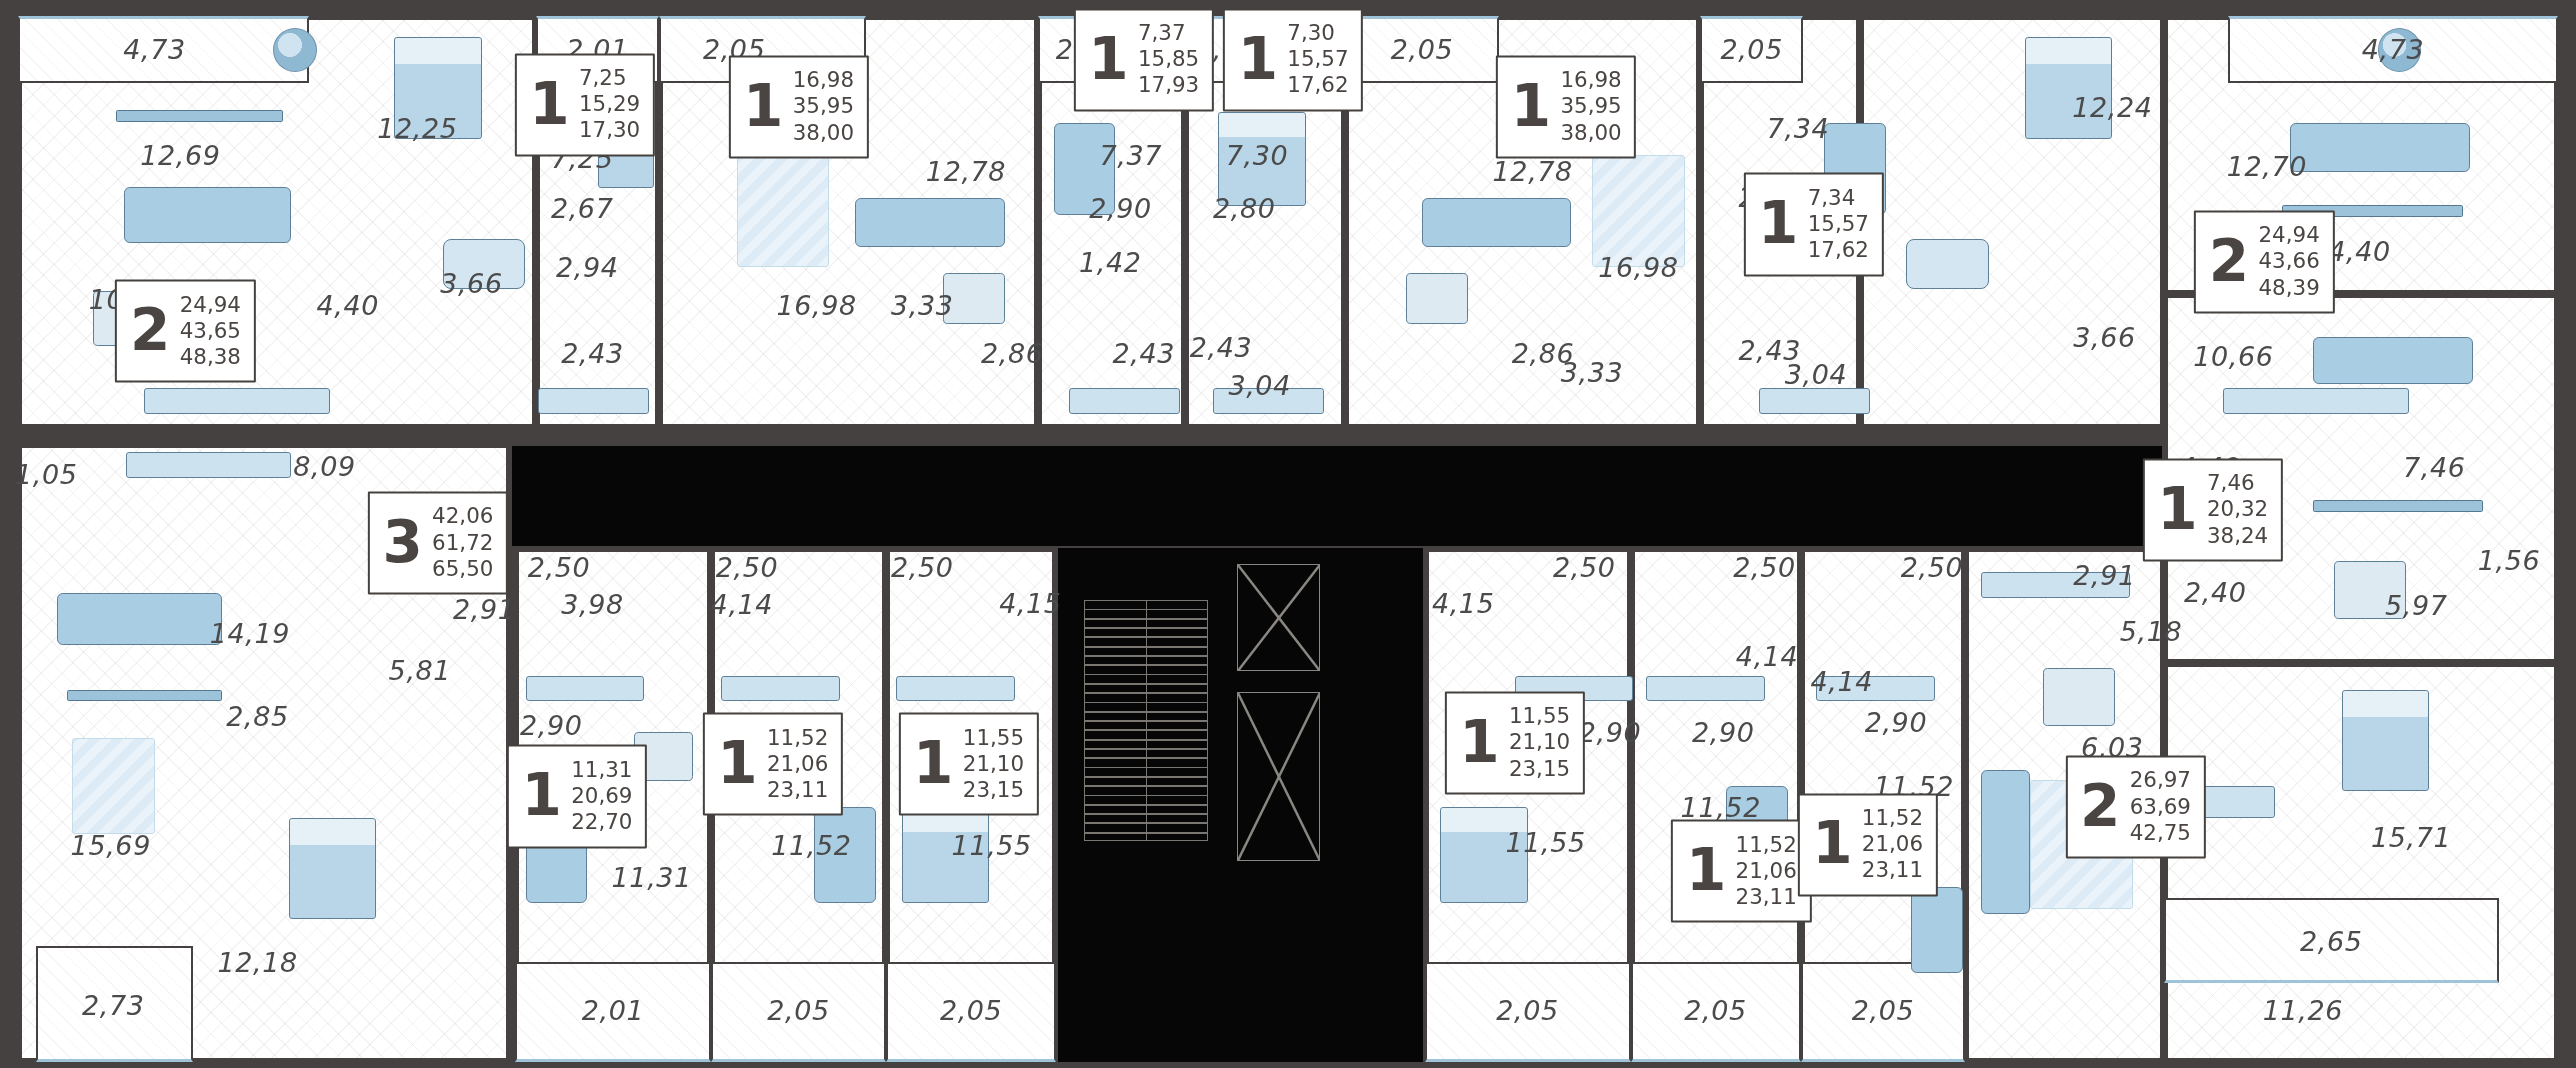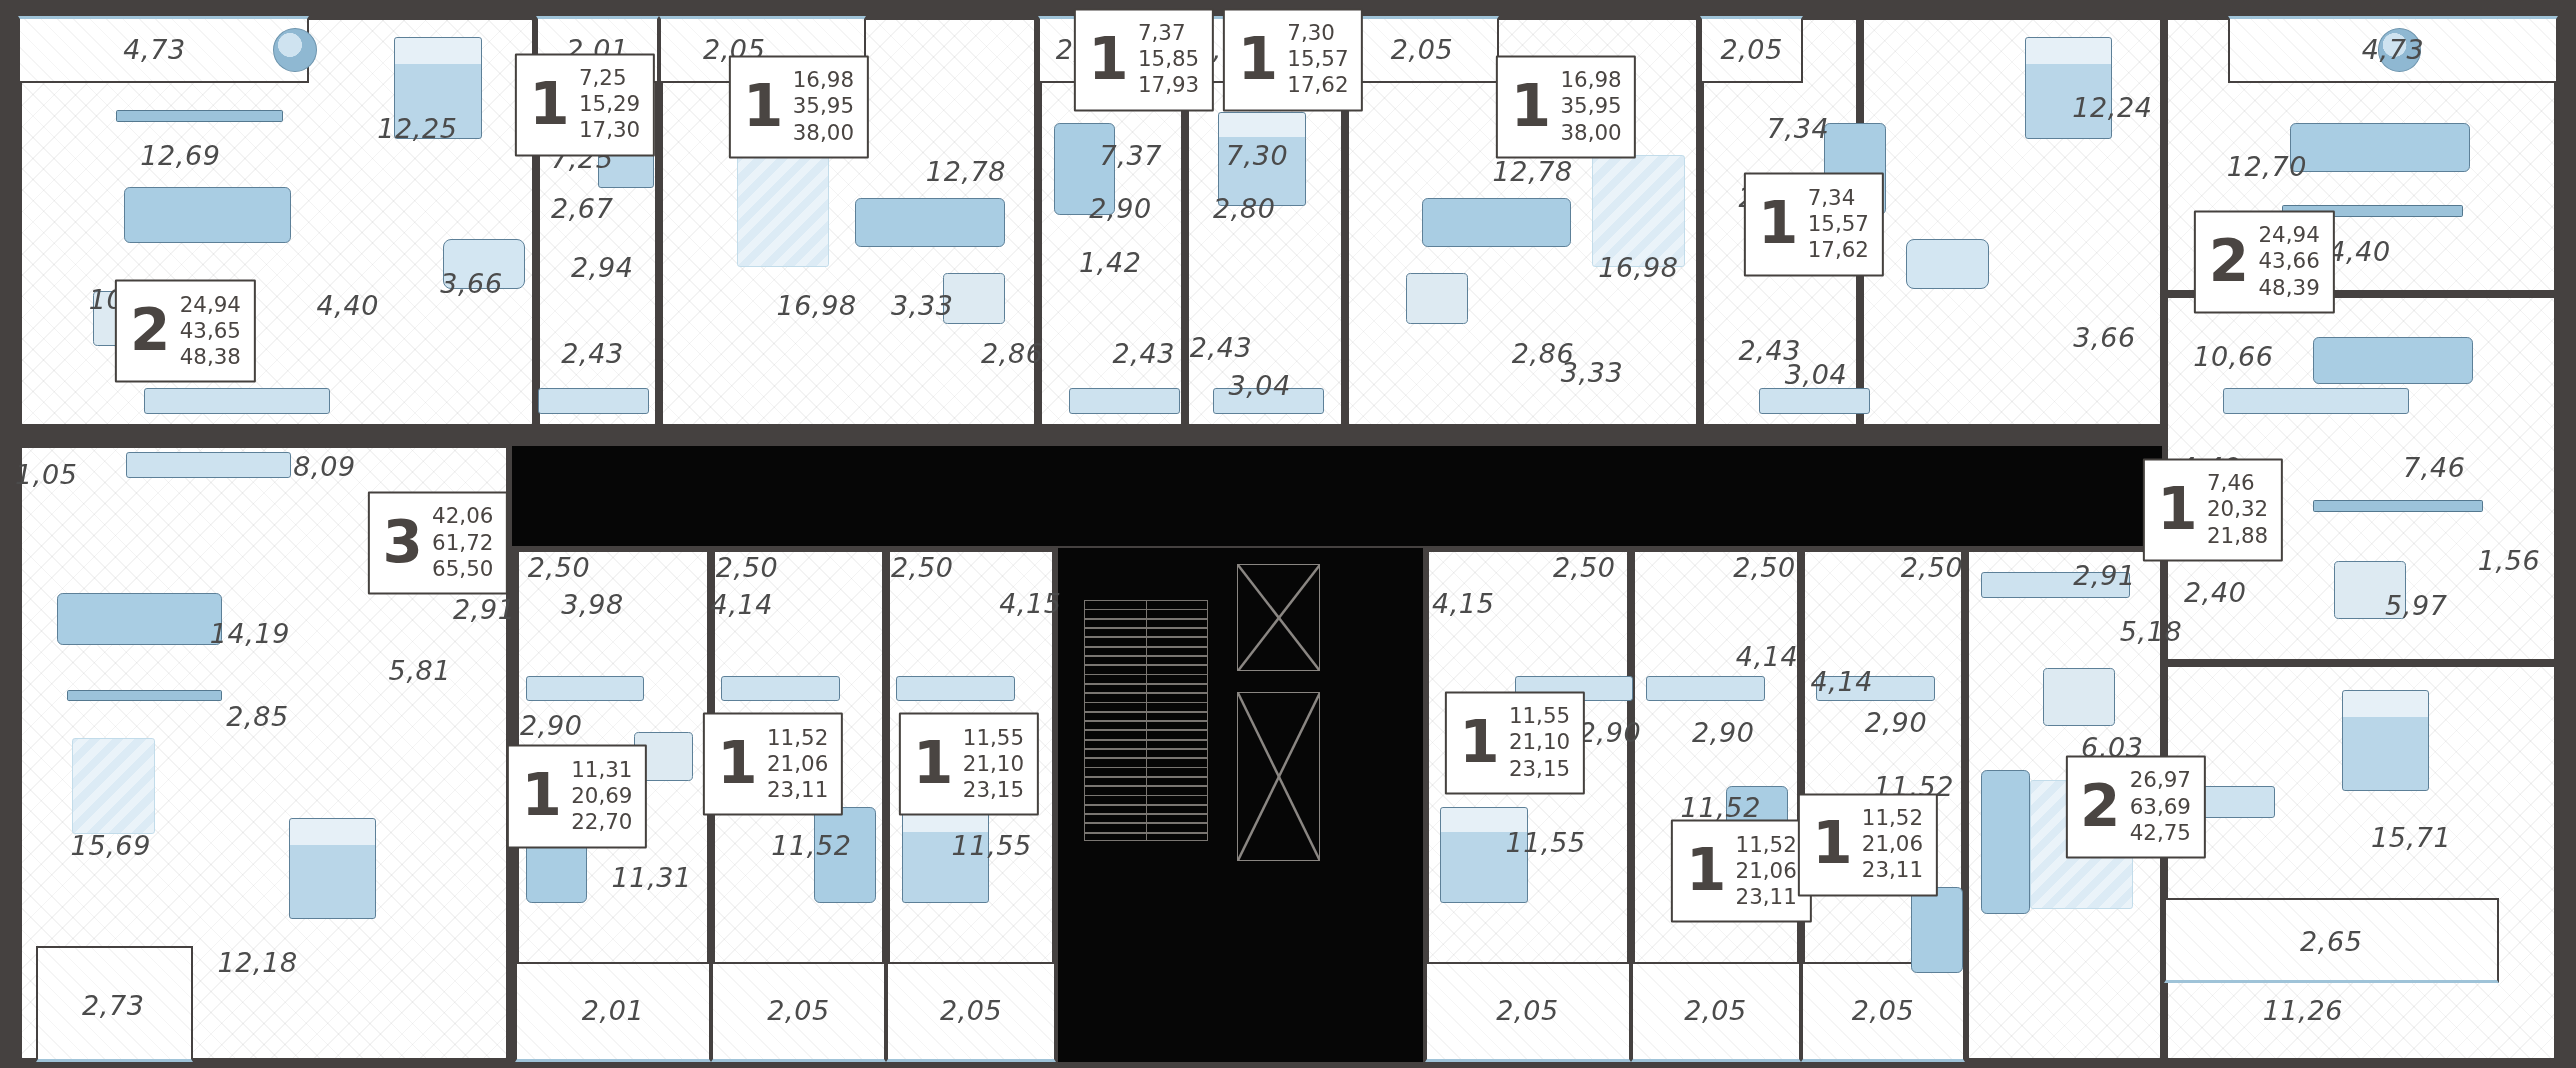--- a/index.html
+++ b/index.html
@@ -203,21 +203,21 @@
         <div class="info-digit">2</div>
         <div class="info-areas">
           <div class="info-area-line">24,94</div>
           <div class="info-area-line">43,65</div>
           <div class="info-area-line">48,38</div>
         </div>
       </div>
       <div class="room-label" style="left: 23.2%; top: 4.6%;">2,01</div>
       <div class="room-label" style="left: 22.6%; top: 14.8%;">7,25</div>
       <div class="room-label" style="left: 22.6%; top: 19.5%;">2,67</div>
-      <div class="room-label" style="left: 22.8%; top: 25%; margin-left: 15px;">2,94</div>
+      <div class="room-label" style="left: 22.8%; top: 25%;">2,94</div>
       <div class="room-label" style="left: 23%; top: 33%;">2,43</div>
       <div class="info-box" style="left: 22.7%; top: 9.8%;">
         <div class="info-digit">1</div>
         <div class="info-areas">
           <div class="info-area-line">7,25</div>
           <div class="info-area-line">15,29</div>
           <div class="info-area-line">17,30</div>
         </div>
       </div>
       <div class="room-label" style="left: 28.5%; top: 4.6%;">2,05</div>
@@ -302,21 +302,21 @@
       <div class="room-label" style="left: 85.8%; top: 43.7%;">4,49</div>
       <div class="room-label" style="left: 94.5%; top: 43.7%;">7,46</div>
       <div class="room-label" style="left: 97.4%; top: 52.4%;">1,56</div>
       <div class="room-label" style="left: 86%; top: 55.4%;">2,40</div>
       <div class="room-label" style="left: 93.8%; top: 56.6%;">5,97</div>
       <div class="info-box" style="left: 85.9%; top: 47.7%;">
         <div class="info-digit">1</div>
         <div class="info-areas">
           <div class="info-area-line">7,46</div>
           <div class="info-area-line">20,32</div>
-          <div class="info-area-line">21,88</div>
+          <div class="info-area-line">38,24</div>
         </div>
       </div>
       <div class="room-label" style="left: 1.8%; top: 44.3%;">1,05</div>
       <div class="room-label" style="left: 12.6%; top: 43.6%;">8,09</div>
       <div class="room-label" style="left: 9.7%; top: 59.2%;">14,19</div>
       <div class="room-label" style="left: 18.8%; top: 57%;">2,91</div>
       <div class="room-label" style="left: 16.3%; top: 62.7%;">5,81</div>
       <div class="room-label" style="left: 10%; top: 67%;">2,85</div>
       <div class="room-label" style="left: 4.3%; top: 79%;">15,69</div>
       <div class="room-label" style="left: 4.4%; top: 94%;">2,73</div>

